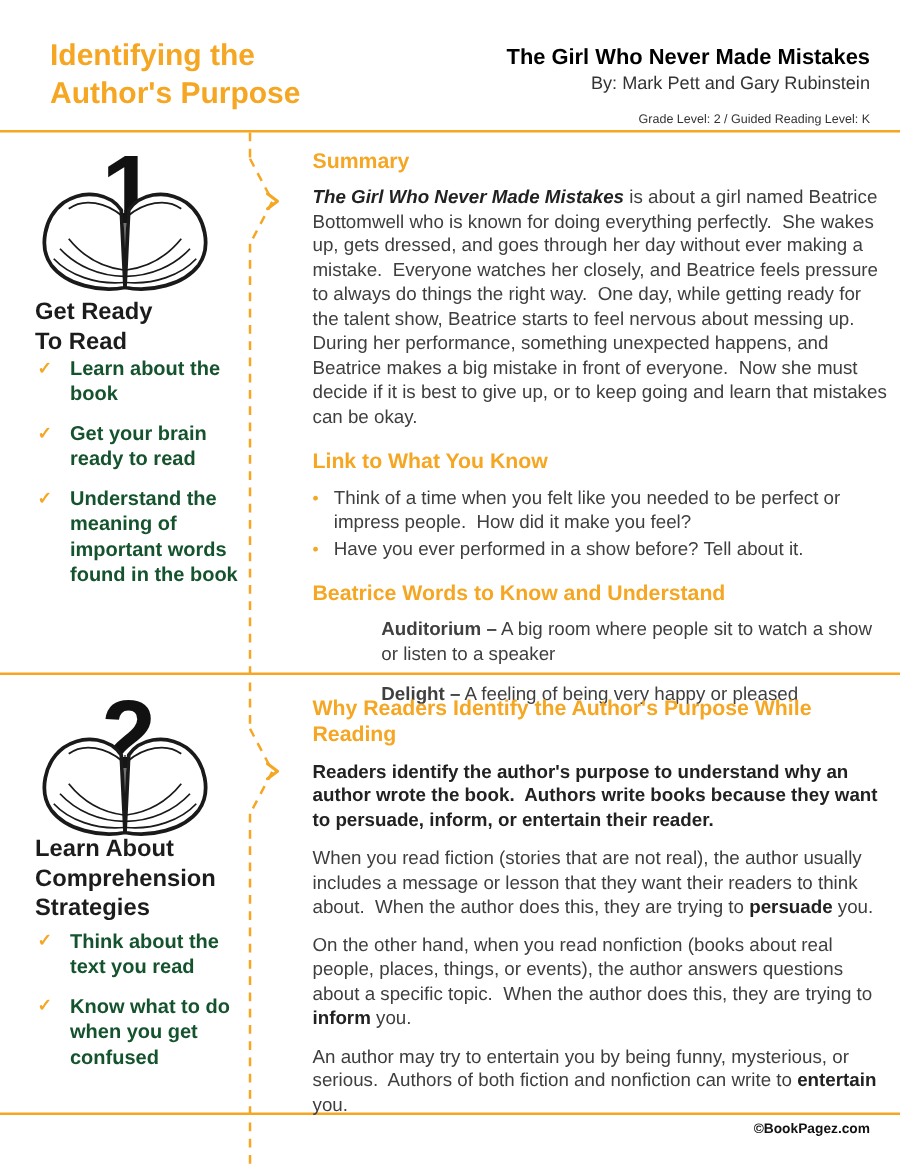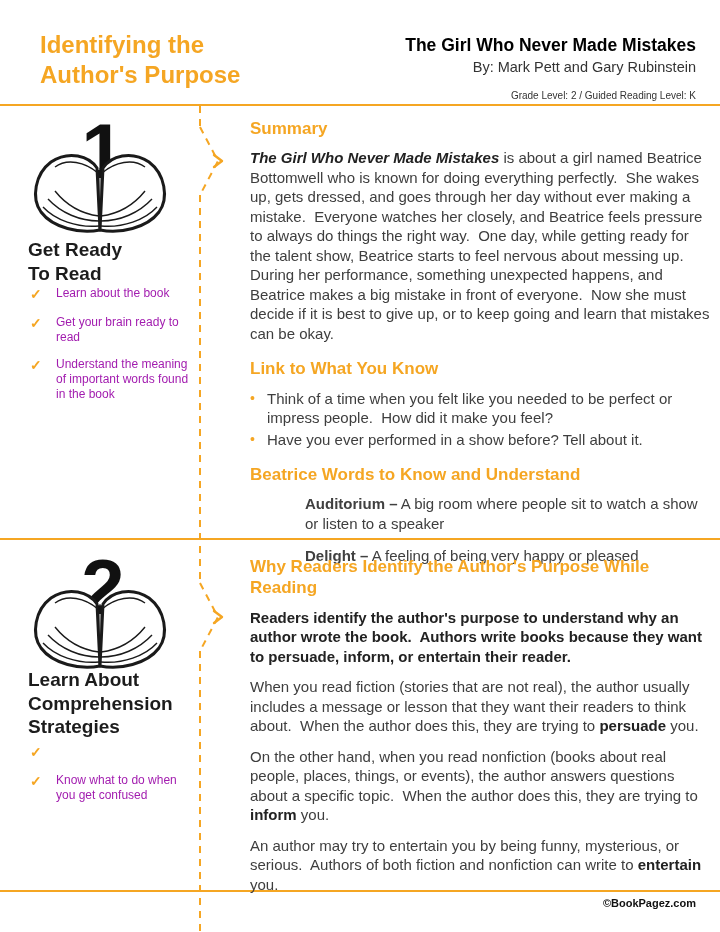--- a/index.html
+++ b/index.html
@@ -46,21 +46,21 @@
     position:absolute; left:28px; width:180px;
     font-size:19px; font-weight:bold; line-height:1.24; color:#1c1c1c;
   }
   .left-heading-1 { top:238px; }
   .left-heading-2 { top:668px; }
   .checklist { position:absolute; left:30px; width:168px; }
   .checklist-1 { top:286px; }
   .checklist-2 { top:744px; }
   .check-item { display:flex; margin-bottom:11px; }
   .check-glyph { flex:0 0 26px; color:#F5A623; font-weight:bold; font-size:14px; line-height:1.28; }
-  .check-text { width:138px; color:#a21caf; font-weight:normal; font-size:12px; line-height:1.28; }
+  .check-text { width:138px; color:#14532d; font-weight:bold; font-size:16px; line-height:1.28; }
 
   
   .right-col { position:absolute; left:250px; width:460px; font-size:15px; line-height:1.3; color:#3e3e3e; }
   .right-col-1 { top:118px; }
   .right-col-2 { top:556px; }
   .h-orange { color:#F5A623; font-weight:bold; font-size:17px; line-height:1.25; margin:15px 0 9px 0; }
   .h-orange.first { margin-top:0; }
   .para { margin:0 0 11px 0; }
   .lead-bolditalic { font-weight:bold; font-style:italic; color:#222; }
   .bold-inline { font-weight:bold; color:#222; }
@@ -173,20 +173,21 @@
     <path class="crease" d="M75,58 L75,120"></path>
   </svg>
 
   <div class="left-heading left-heading-2 pre">Learn About
 Comprehension
 Strategies</div>
 
   <div class="checklist checklist-2">
     <div class="check-item">
       <span class="check-glyph">✓</span>
+      <span class="check-text">Think about the text you read</span>
     </div>
     <div class="check-item">
       <span class="check-glyph">✓</span>
       <span class="check-text">Know what to do when you get confused</span>
     </div>
   </div>
 
   <div class="right-col right-col-2">
     <div class="h-orange first">Why Readers Identify the Author's Purpose While Reading</div>
     <p class="para intro-bold pre">Readers identify the author's purpose to understand why an author wrote the book.  Authors write books because they want to persuade, inform, or entertain their reader.</p>

